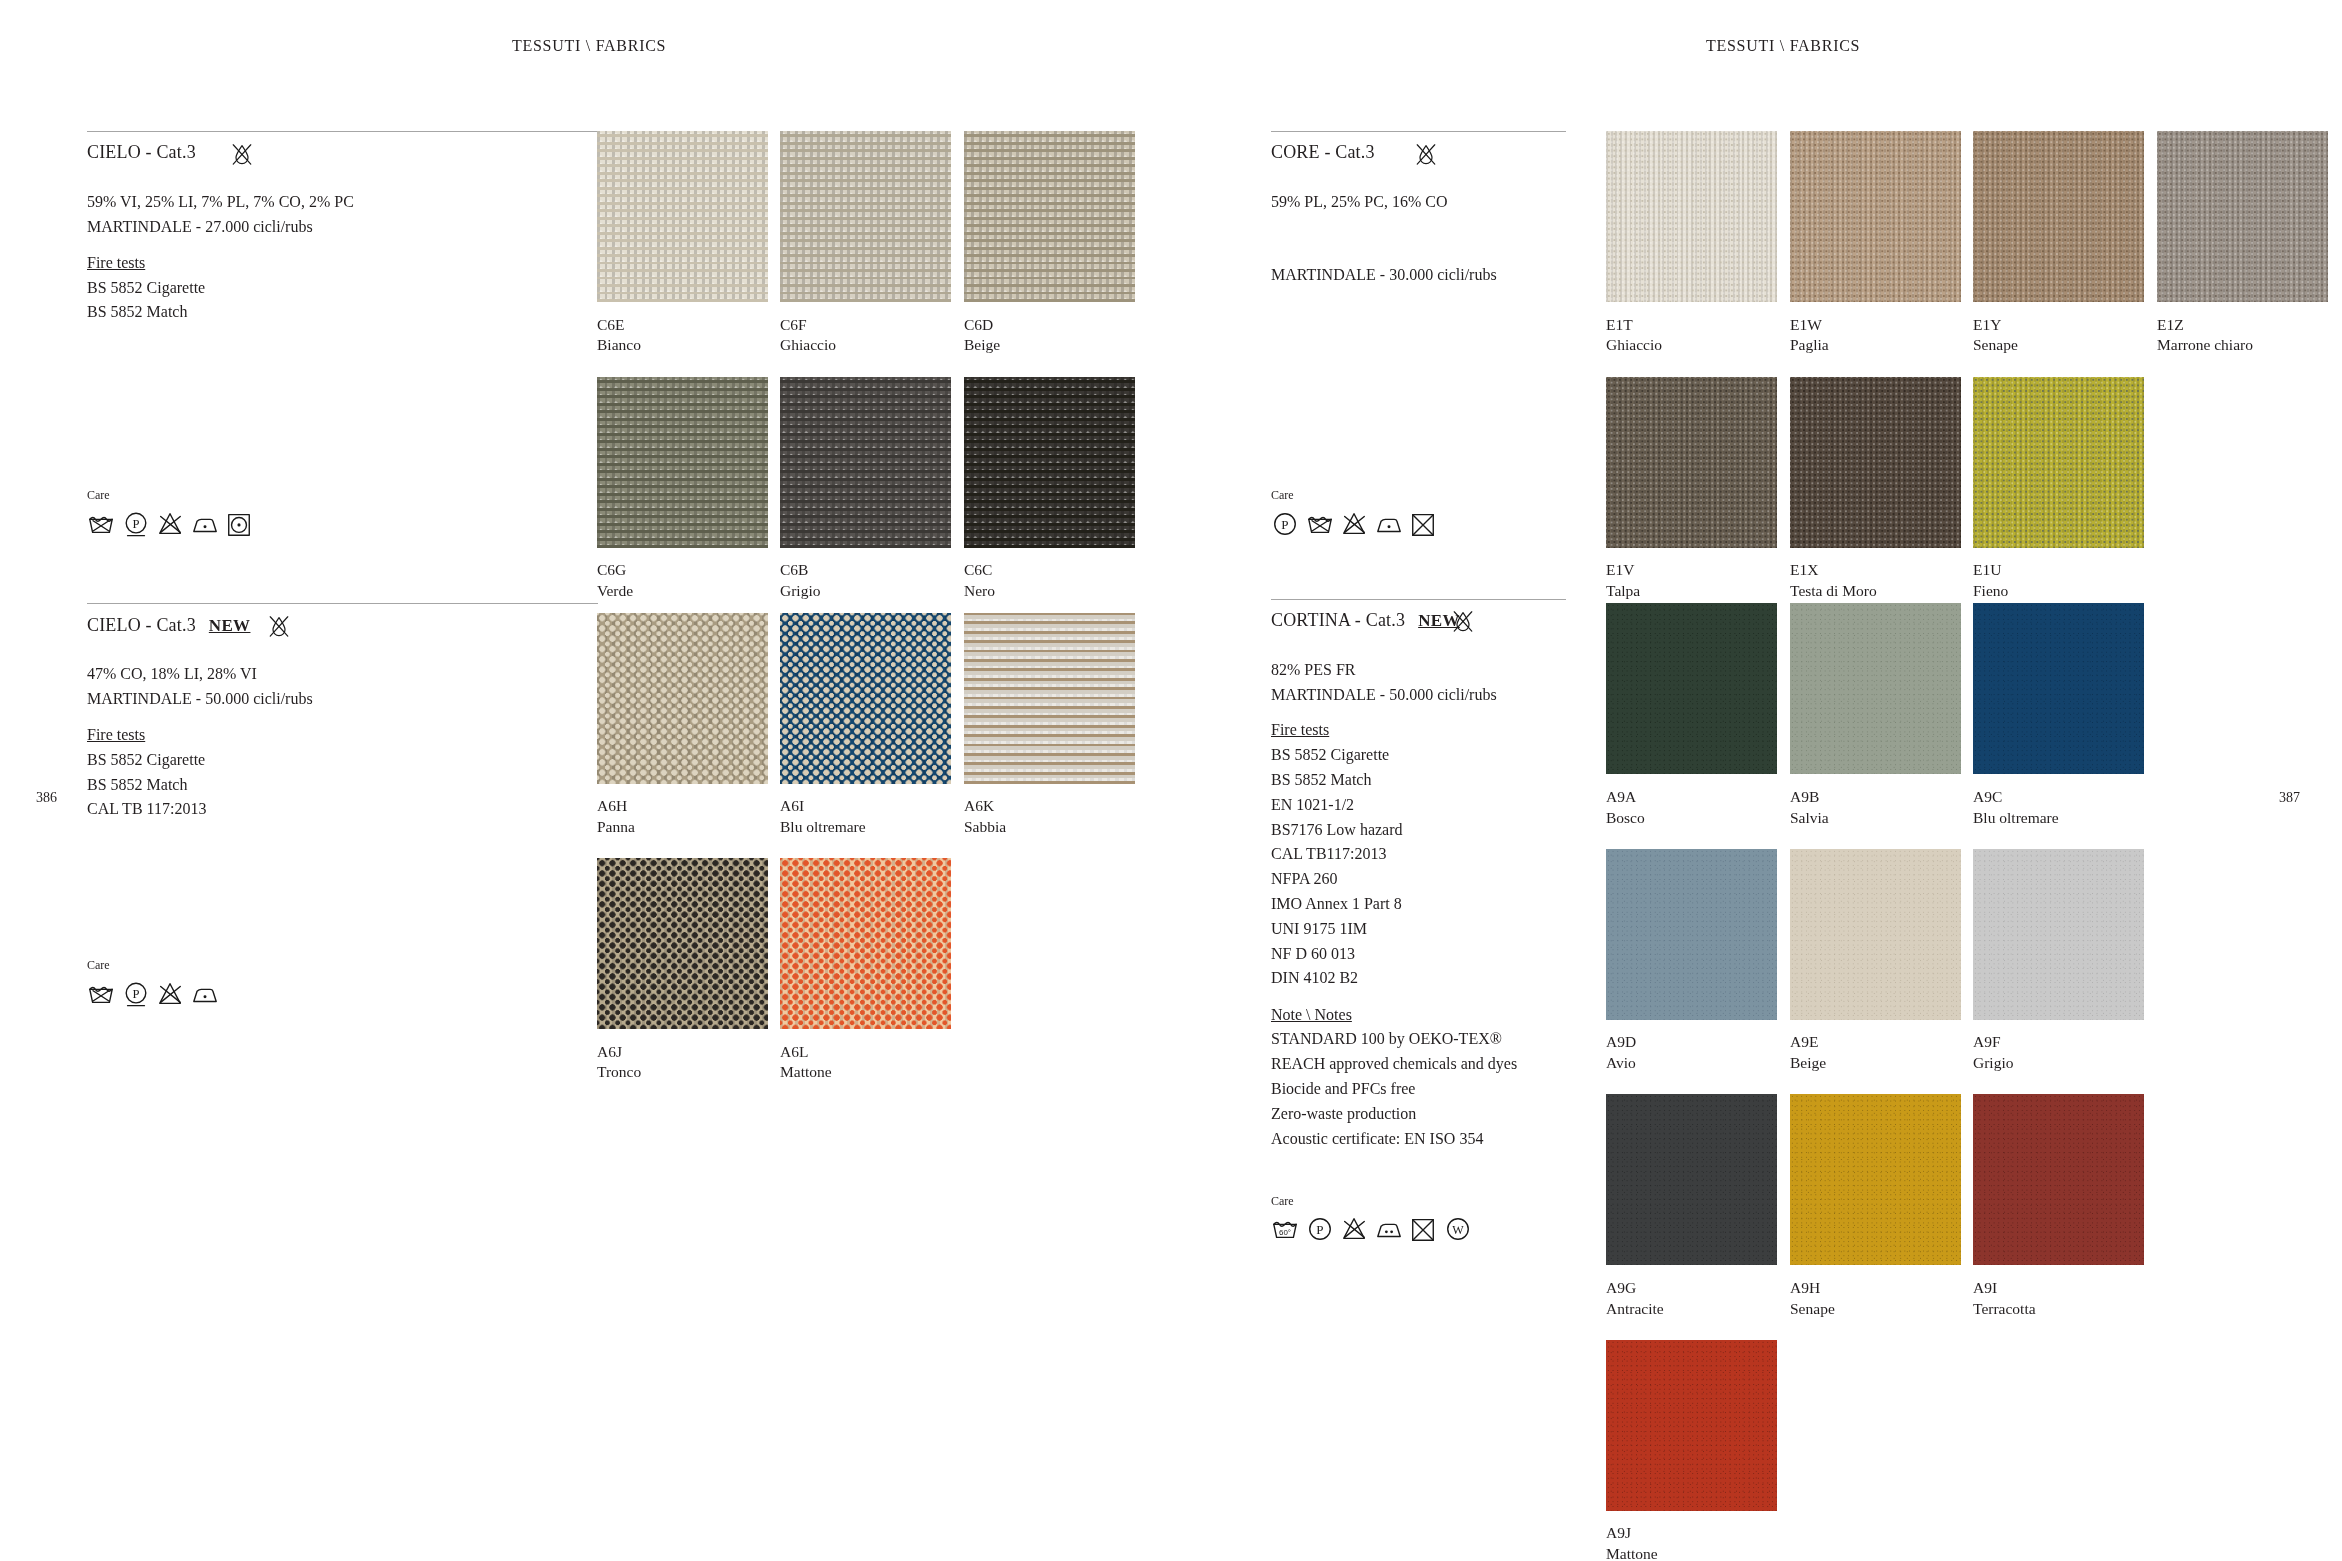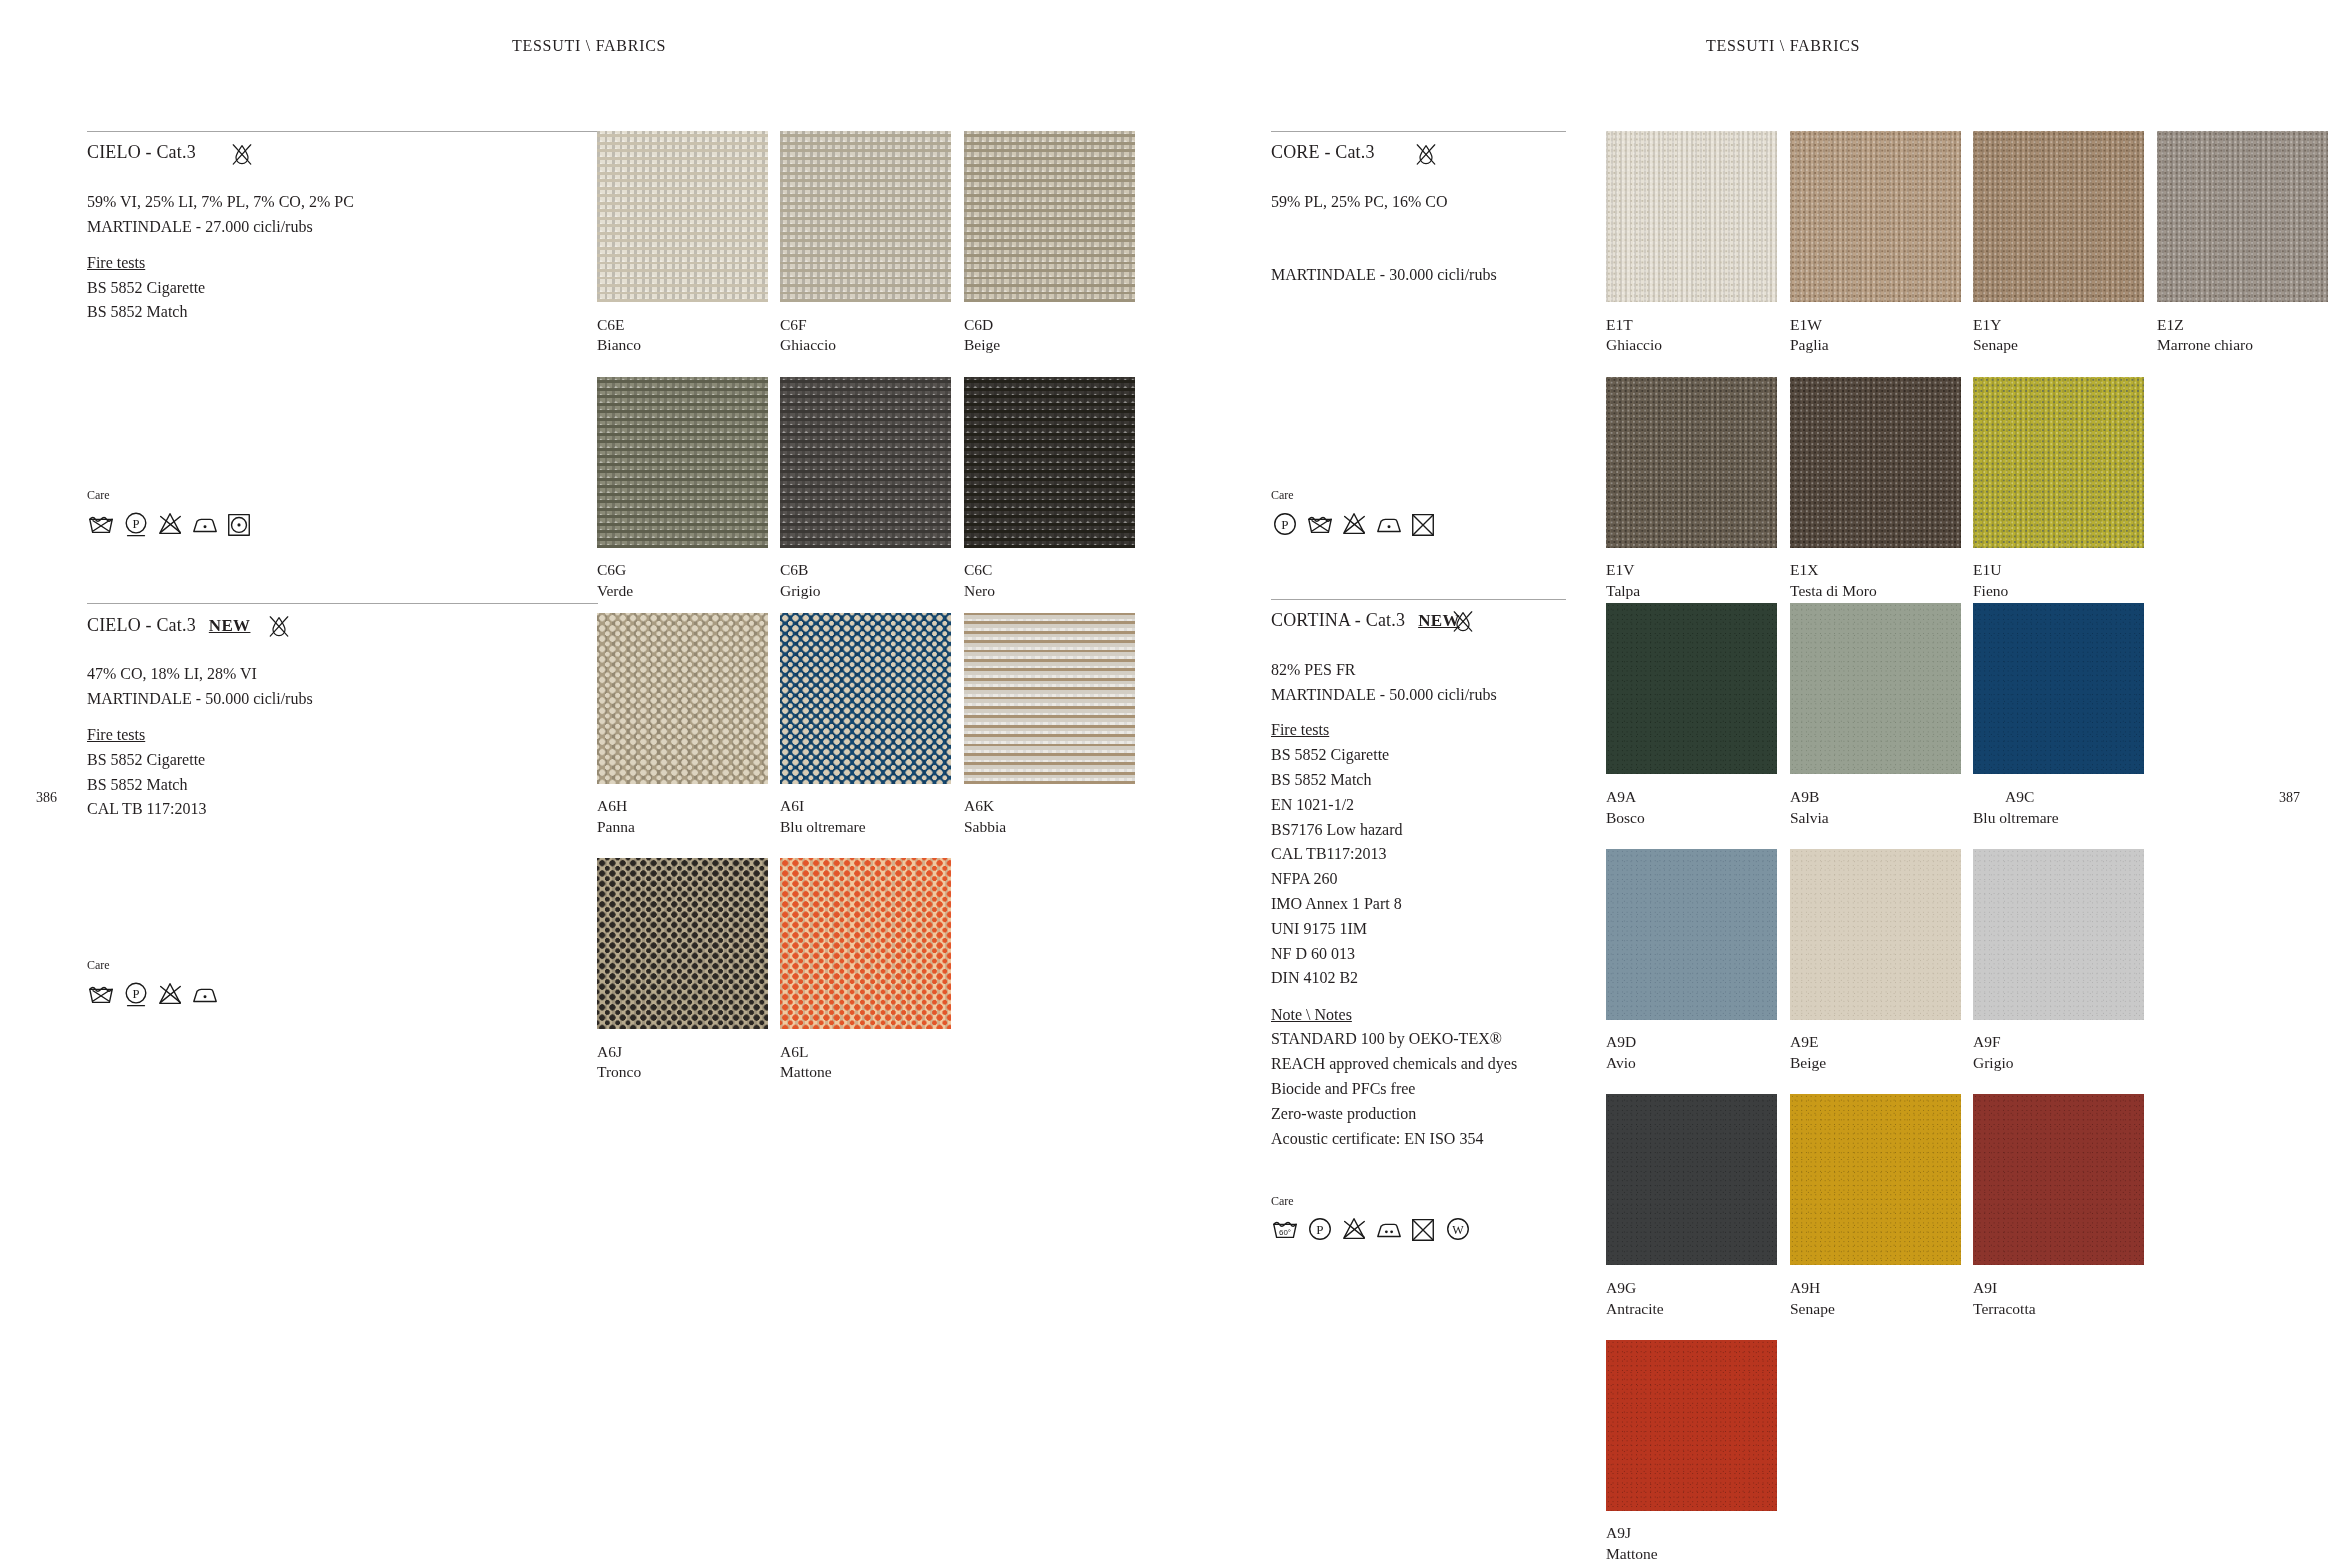--- a/index.html
+++ b/index.html
@@ -343,21 +343,21 @@
       <div class="code" style="left:1606px;top:787px;">A9A</div>
       <div class="cname" style="left:1606px;top:808px;">Bosco</div>
       <div class="swatch" style="left:1790px;top:603px;">
         <div class="tex" style="background-color:#97a091;background-image:radial-gradient(#7a8474 18%, transparent 19%),radial-gradient(#7a8474 18%, transparent 19%),radial-gradient(rgba(255,255,255,.10) 16%, transparent 17%);background-size:4.7px 4.7px,6.6px 6.6px,3.7px 3.7px;background-position:0 0,1.9px 2.8px,0.9px 1.9px;"></div>
       </div>
       <div class="code" style="left:1790px;top:787px;">A9B</div>
       <div class="cname" style="left:1790px;top:808px;">Salvia</div>
       <div class="swatch" style="left:1973px;top:603px;">
         <div class="tex" style="background-color:#13426b;background-image:radial-gradient(#0c3152 18%, transparent 19%),radial-gradient(#0c3152 18%, transparent 19%),radial-gradient(rgba(255,255,255,.10) 16%, transparent 17%);background-size:4.7px 4.7px,6.6px 6.6px,3.7px 3.7px;background-position:0 0,1.9px 2.8px,0.9px 1.9px;"></div>
       </div>
-      <div class="code" style="left:1973px;top:787px;margin-left:32px;">A9C</div>
+      <div class="code" style="left:1973px;top:787px;">A9C</div>
       <div class="cname" style="left:1973px;top:808px;">Blu oltremare</div>
       <div class="swatch" style="left:1606px;top:849px;">
         <div class="tex" style="background-color:#7c93a1;background-image:radial-gradient(#63798a 18%, transparent 19%),radial-gradient(#63798a 18%, transparent 19%),radial-gradient(rgba(255,255,255,.10) 16%, transparent 17%);background-size:4.7px 4.7px,6.6px 6.6px,3.7px 3.7px;background-position:0 0,1.9px 2.8px,0.9px 1.9px;"></div>
       </div>
       <div class="code" style="left:1606px;top:1032px;">A9D</div>
       <div class="cname" style="left:1606px;top:1053px;">Avio</div>
       <div class="swatch" style="left:1790px;top:849px;">
         <div class="tex" style="background-color:#d8cfbe;background-image:radial-gradient(#bdb3a0 18%, transparent 19%),radial-gradient(#bdb3a0 18%, transparent 19%),radial-gradient(rgba(255,255,255,.10) 16%, transparent 17%);background-size:4.7px 4.7px,6.6px 6.6px,3.7px 3.7px;background-position:0 0,1.9px 2.8px,0.9px 1.9px;"></div>
       </div>
       <div class="code" style="left:1790px;top:1032px;">A9E</div>

